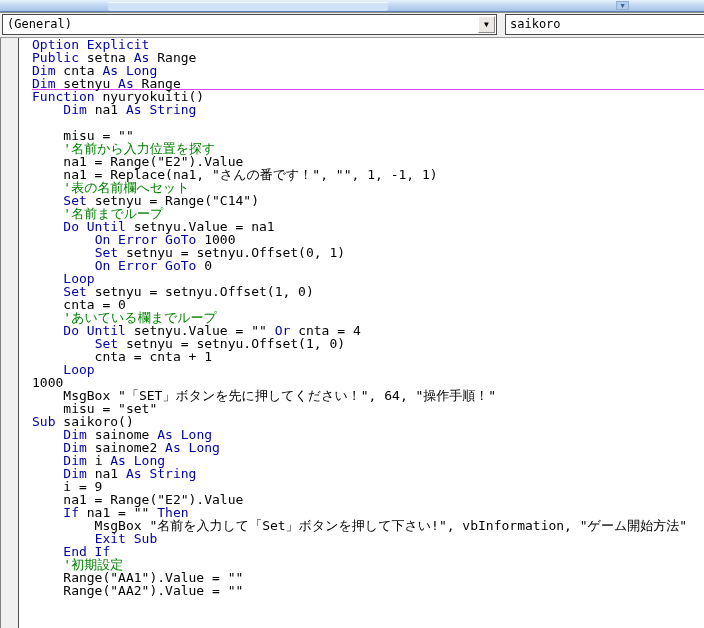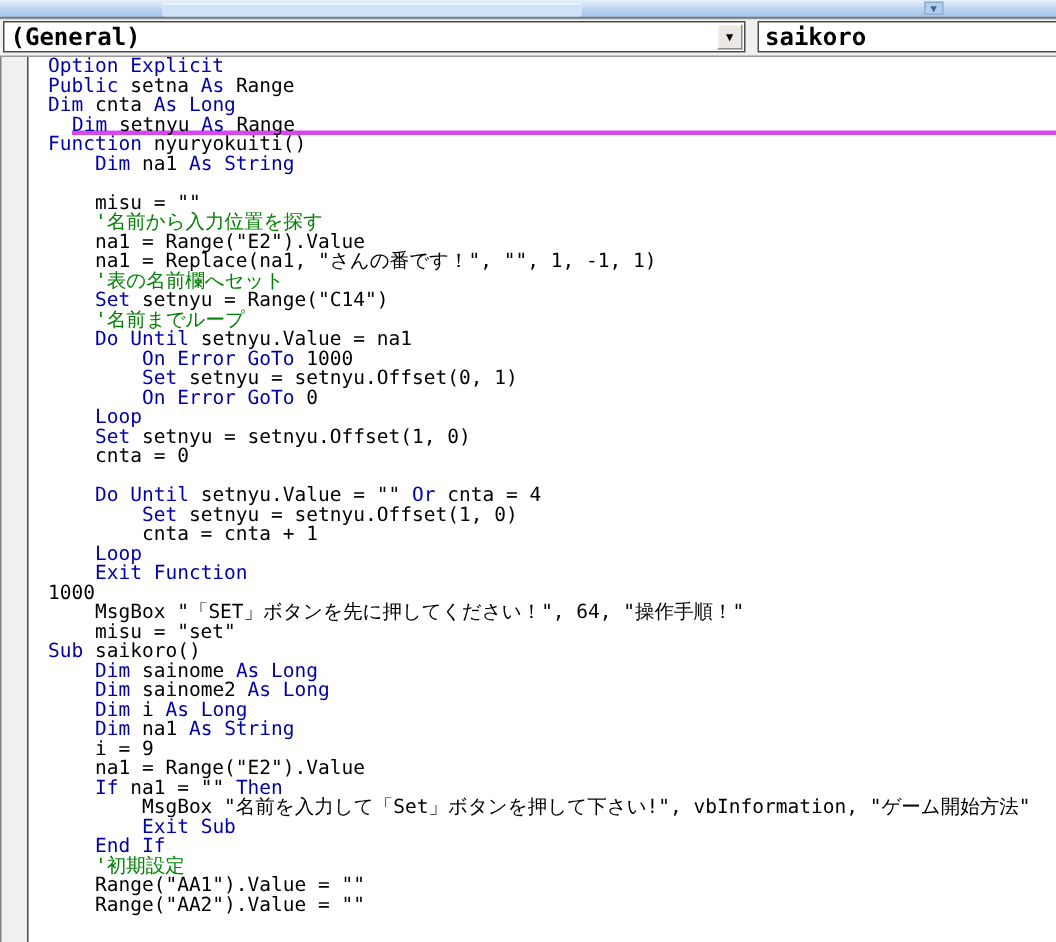--- a/index.html
+++ b/index.html
@@ -17,37 +17,37 @@
     background:#b3cdec;border:1px solid #8fafd4;box-sizing:border-box;}
   .strip-underline{position:absolute;left:0;top:12px;width:704px;height:1px;background:#8e8e8e;}
 
   
   .combo-row{position:absolute;left:0;top:13px;width:704px;height:25px;background:#f0f0f0;}
   .combo{position:absolute;top:1px;height:21px;background:#ffffff;
     border:1px solid #4a4a4a;box-sizing:border-box;}
   .combo-left{left:2px;width:495px;}
   .combo-right{left:505px;width:210px;}
   .combo-text{position:absolute;left:4px;top:0;right:20px;height:37px;line-height:19px;
-    font-family:"DejaVu Sans Mono",monospace;font-size:16px;font-weight:bold;color:#000;
+    font-family:"DejaVu Sans Mono",monospace;font-size:12px;font-weight:normal;color:#000;
     white-space:nowrap;overflow:hidden;}
   .combo-btn{position:absolute;right:1px;top:1px;width:17px;height:17px;
     background:#ece9e4;border:1px solid #ffffff;border-right-color:#8a8a8a;
     border-bottom-color:#8a8a8a;box-sizing:border-box;
     font-size:8px;line-height:15px;text-align:center;color:#000;}
   .combo-sep-bottom{position:absolute;left:0;top:37px;width:704px;height:1px;background:#9a9a9a;}
 
   
   .code-wrap{position:absolute;left:0;top:38px;width:704px;height:590px;background:#ffffff;}
   .margin-bar{position:absolute;left:0;top:0;width:19px;height:590px;background:#f0f0f0;
     border-left:1px solid #828282;border-right:1px solid #4d4d4d;box-sizing:border-box;}
   .code-area{position:absolute;left:19px;top:0;width:685px;height:590px;overflow:hidden;
     padding-left:13px;box-sizing:border-box;
     font-family:"DejaVu Sans Mono",monospace;font-size:13px;}
   .code-line{height:13px;line-height:13px;white-space:pre;box-sizing:border-box;}
-  .code-line.sep{border-bottom:3px solid #d946ef;margin-left:16px;}
+  .code-line.sep{border-bottom:1px solid #d946ef;}
   .kw{color:#0000A8;}
   .tx{color:#000000;}
   .cm{color:#008000;}
 </style>
 </head>
 <body>
 
 <div class="top-strip">
   <div class="strip-inset"></div>
   <div class="strip-arrow">▼</div>
@@ -82,26 +82,25 @@
       <div class="code-line"><span class="tx">    </span><span class="cm">'表の名前欄へセット</span></div>
       <div class="code-line"><span class="tx">    </span><span class="kw">Set </span><span class="tx">setnyu = Range("C14")</span></div>
       <div class="code-line"><span class="tx">    </span><span class="cm">'名前までループ</span></div>
       <div class="code-line"><span class="tx">    </span><span class="kw">Do Until </span><span class="tx">setnyu.Value = na1</span></div>
       <div class="code-line"><span class="tx">        </span><span class="kw">On Error GoTo </span><span class="tx">1000</span></div>
       <div class="code-line"><span class="tx">        </span><span class="kw">Set </span><span class="tx">setnyu = setnyu.Offset(0, 1)</span></div>
       <div class="code-line"><span class="tx">        </span><span class="kw">On Error GoTo </span><span class="tx">0</span></div>
       <div class="code-line"><span class="tx">    </span><span class="kw">Loop</span></div>
       <div class="code-line"><span class="tx">    </span><span class="kw">Set </span><span class="tx">setnyu = setnyu.Offset(1, 0)</span></div>
       <div class="code-line"><span class="tx">    cnta = 0</span></div>
-      <div class="code-line"><span class="tx">    </span></div>
+      <div class="code-line"><span class="tx">    </span><span class="cm">'あいている欄までループ</span></div>
       <div class="code-line"><span class="tx">    </span><span class="kw">Do Until </span><span class="tx">setnyu.Value = "" </span><span class="kw">Or </span><span class="tx">cnta = 4</span></div>
       <div class="code-line"><span class="tx">        </span><span class="kw">Set </span><span class="tx">setnyu = setnyu.Offset(1, 0)</span></div>
       <div class="code-line"><span class="tx">        cnta = cnta + 1</span></div>
       <div class="code-line"><span class="tx">    </span><span class="kw">Loop</span></div>
-      <div class="code-line"><span class="tx">    </span><span class="kw">Exit Function</span></div>
       <div class="code-line"><span class="tx">1000</span></div>
       <div class="code-line"><span class="tx">    MsgBox "「SET」ボタンを先に押してください！", 64, "操作手順！"</span></div>
       <div class="code-line"><span class="tx">    misu = "set"</span></div>
       <div class="code-line"><span class="kw">Sub </span><span class="tx">saikoro()</span></div>
       <div class="code-line"><span class="tx">    </span><span class="kw">Dim </span><span class="tx">sainome </span><span class="kw">As Long</span></div>
       <div class="code-line"><span class="tx">    </span><span class="kw">Dim </span><span class="tx">sainome2 </span><span class="kw">As Long</span></div>
       <div class="code-line"><span class="tx">    </span><span class="kw">Dim </span><span class="tx">i </span><span class="kw">As Long</span></div>
       <div class="code-line"><span class="tx">    </span><span class="kw">Dim </span><span class="tx">na1 </span><span class="kw">As String</span></div>
       <div class="code-line"><span class="tx">    i = 9</span></div>
       <div class="code-line"><span class="tx">    na1 = Range("E2").Value</span></div>

